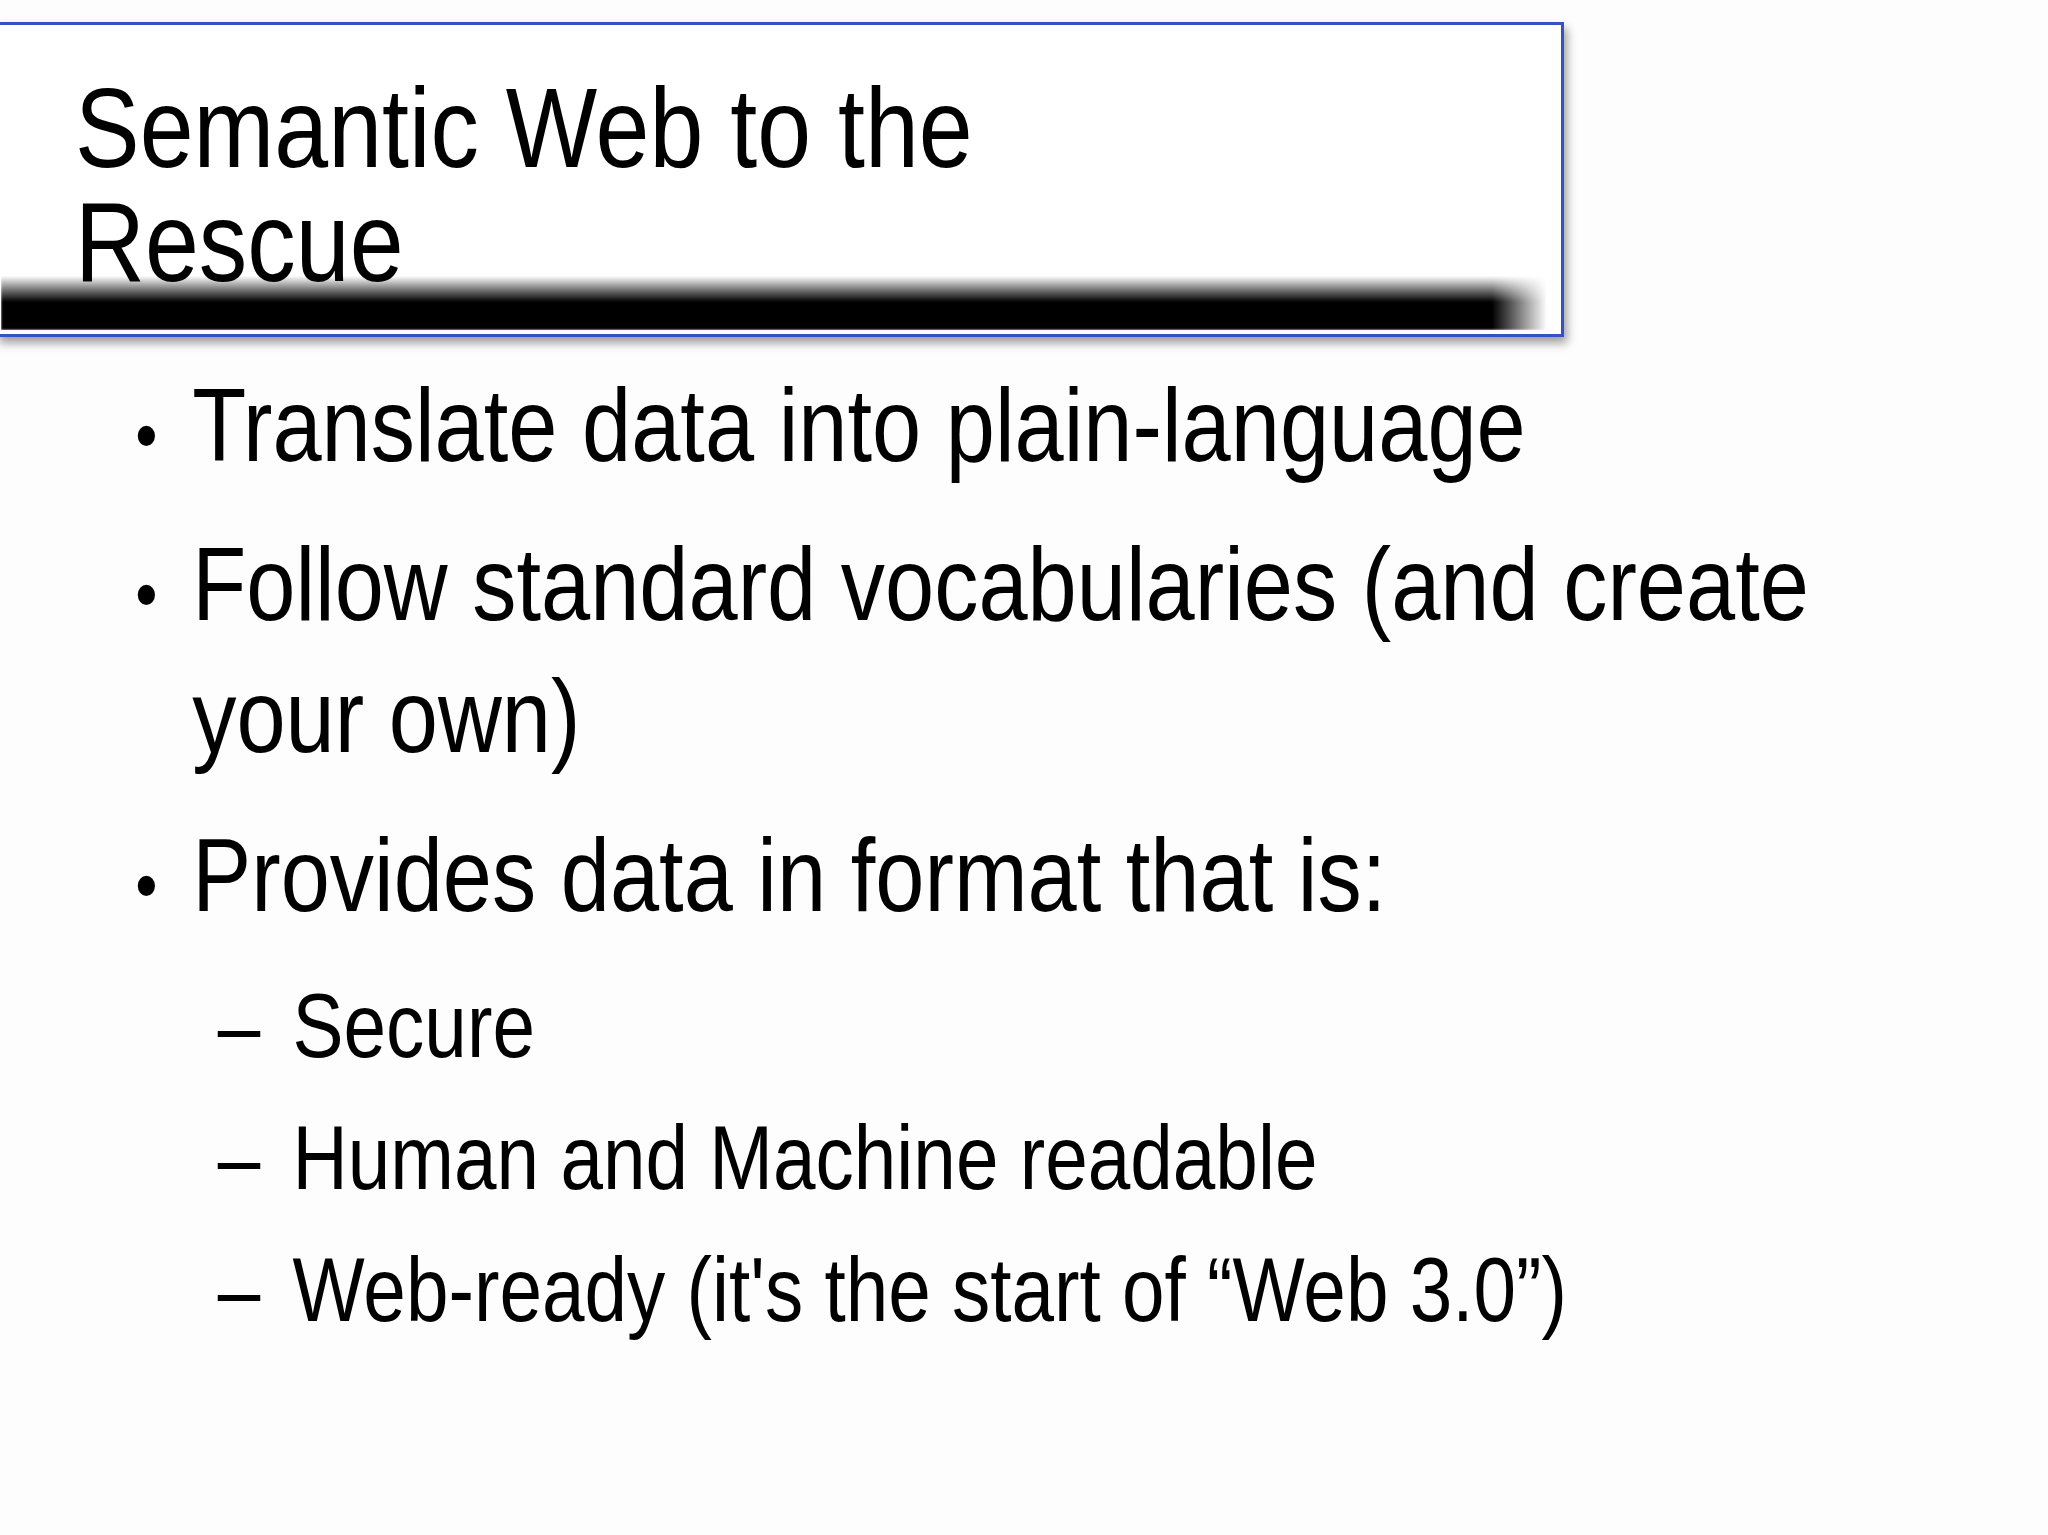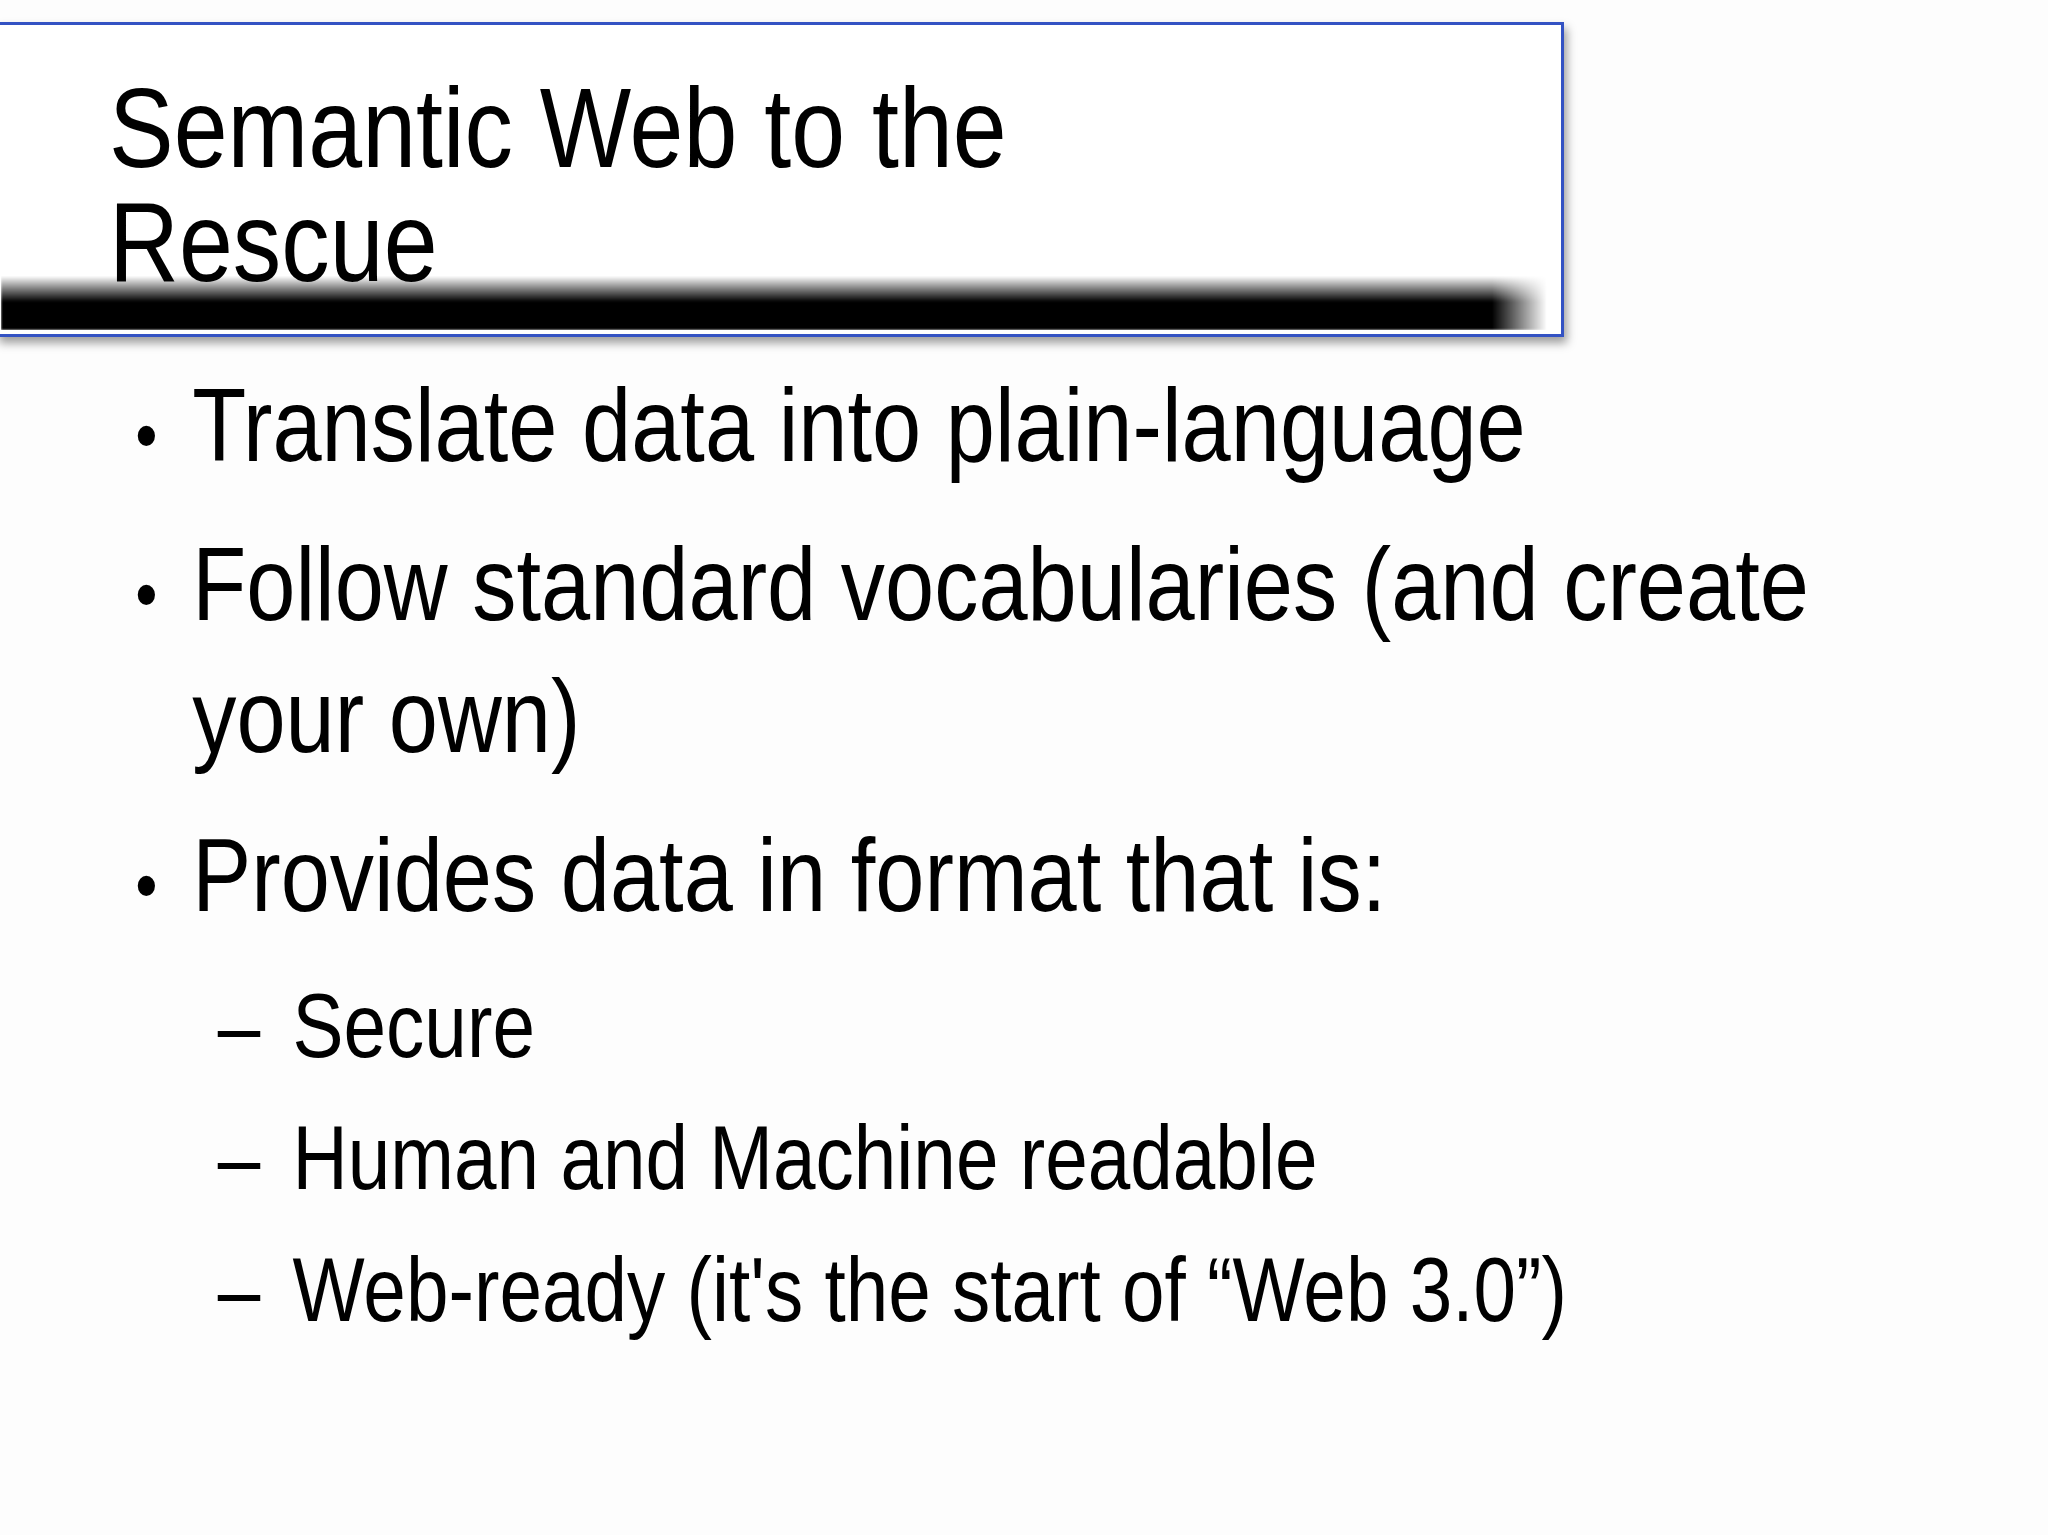--- a/index.html
+++ b/index.html
@@ -28,21 +28,21 @@
     border: 3px solid var(--blue, #3352c3);
     box-shadow: 3px 6px 9px rgba(0, 0, 0, 0.38);
     box-sizing: border-box;
   }
   .title-text-wrap {
     position: absolute;
     left: 0;
     top: 0;
     right: 0;
     bottom: 0;
-    padding: 46px 0 0 110px;
+    padding: 46px 0 0 76px;
     overflow: hidden;
   }
   .title-text {
     margin: 0;
     font-size: 114px;
     font-weight: 400;
     line-height: 1.0;
     width: 1290px;
     color: var(--text, #000);
     transform: scaleX(0.85);

